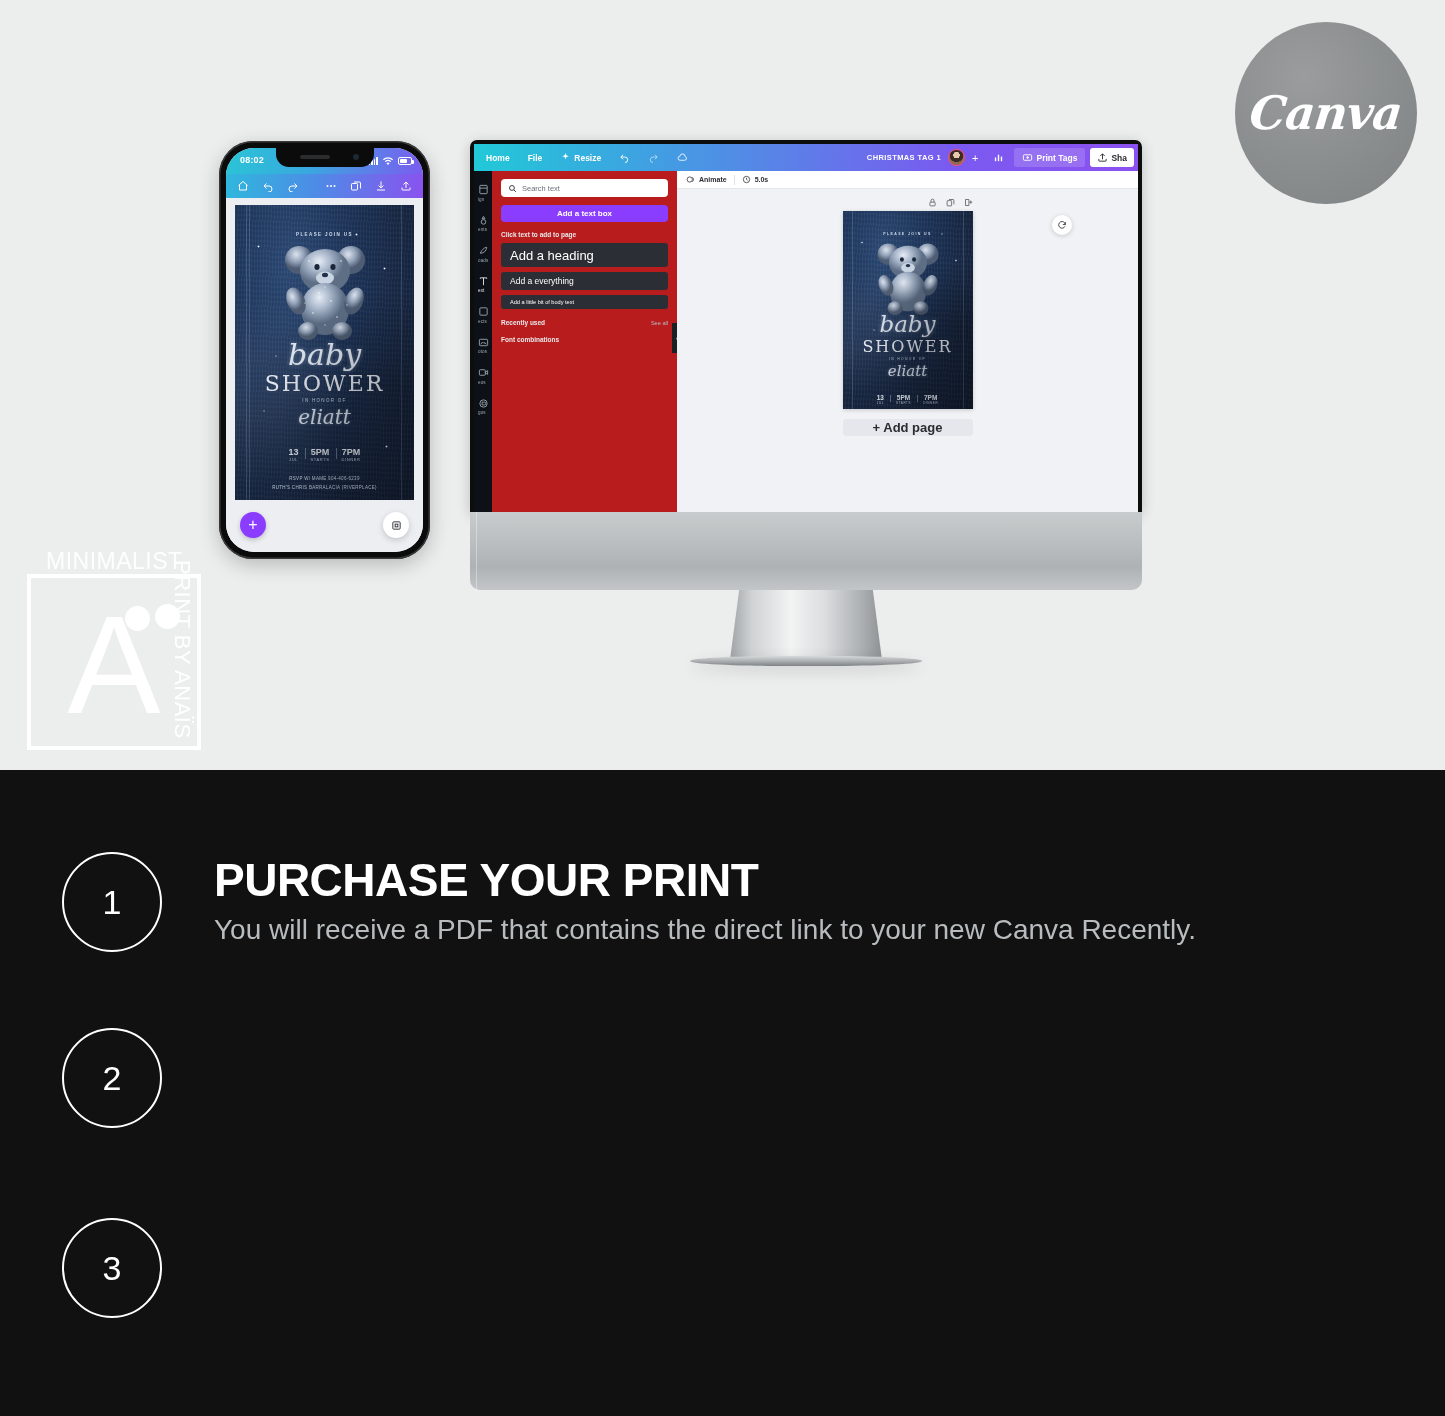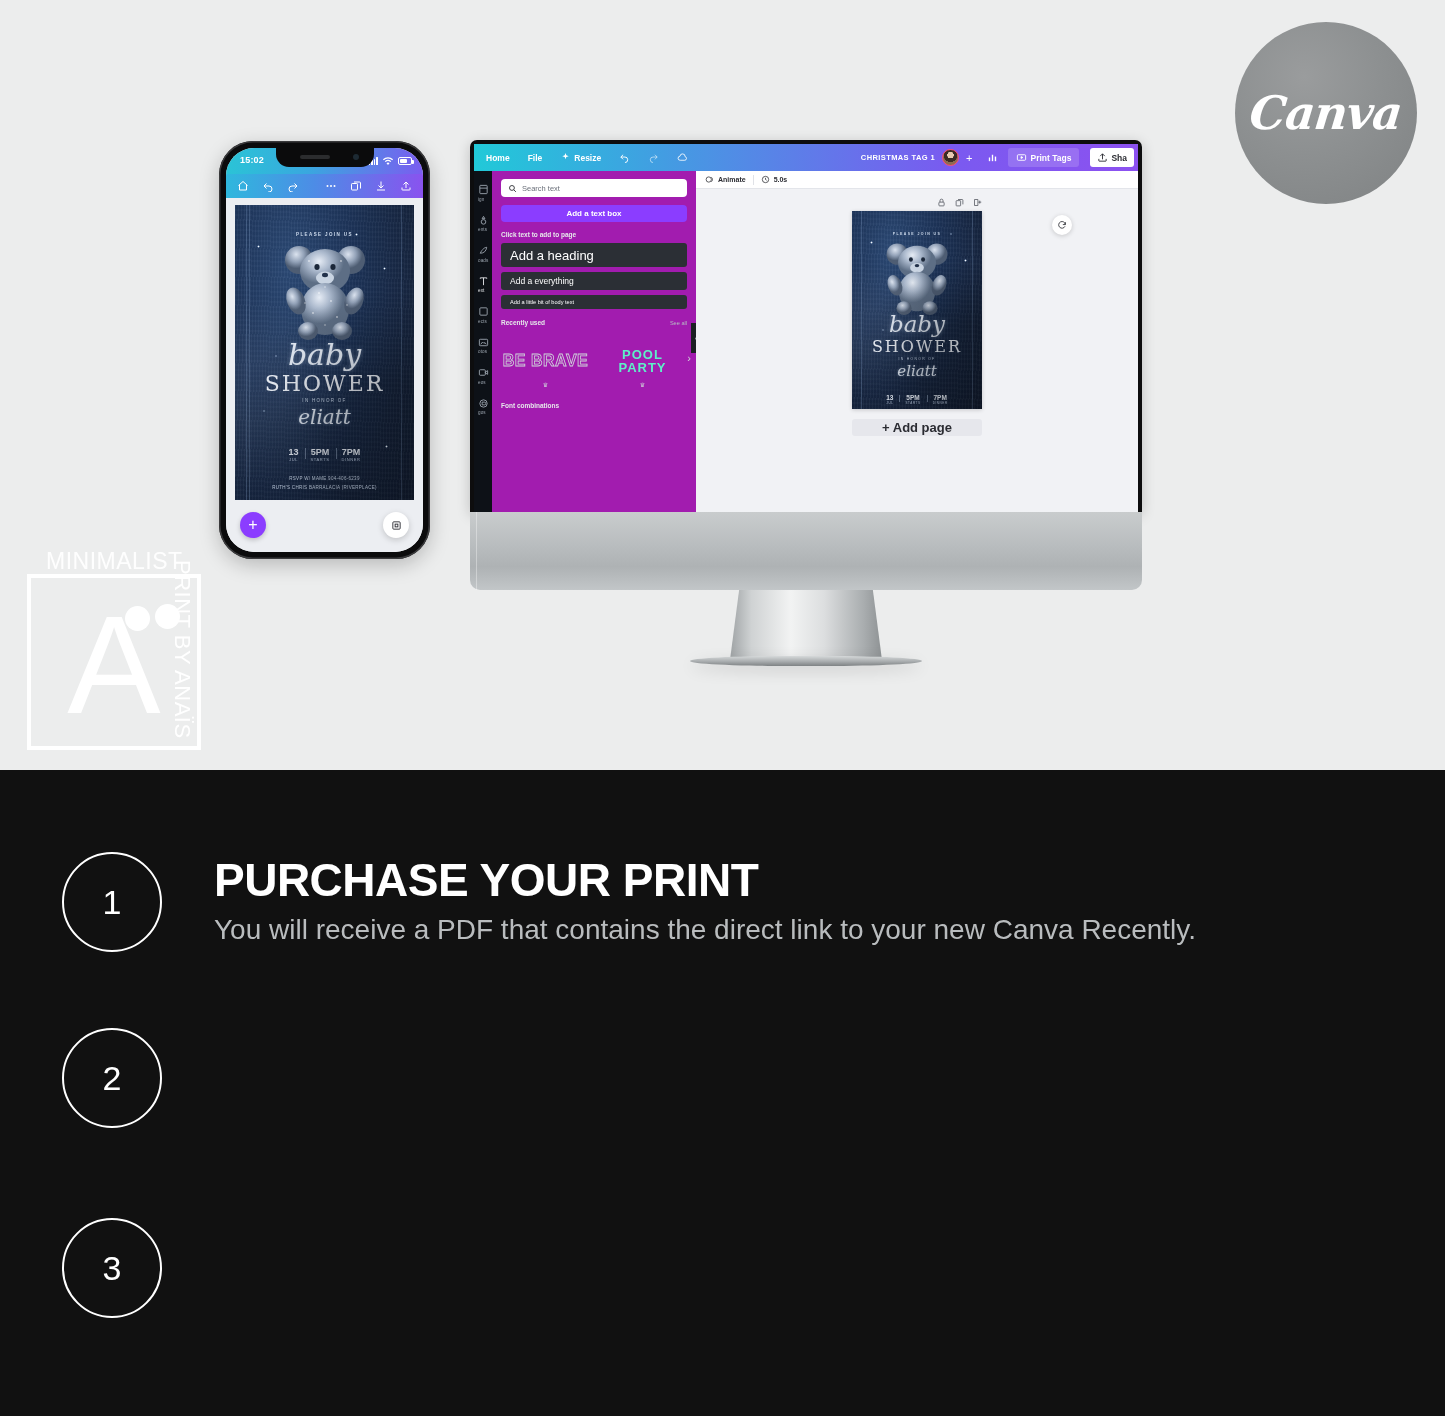--- a/index.html
+++ b/index.html
@@ -183,33 +183,33 @@
   #doc-title { font-size:7.5px; letter-spacing:.4px; padding-right:5px; }
   #avatar {
     width:17px; height:17px; border-radius:50%; border:1.3px solid #ff4d6d;
     background: radial-gradient(circle at 50% 34%, #e8c9b0 0 26%, #3b2b25 27% 55%, #8d6b52 56% 100%);
     overflow:hidden; flex:none;
   }
   #plus-btn { font-size:11px; padding:0 5px; font-weight:normal; }
   #print-tags { background:rgba(255,255,255,.16); border-radius:3px; }
   #share-btn {
     background:#fff; color:#2b2c32; border-radius:3px; padding:4px 7px;
-    margin-left:9px; display:flex; align-items:center; gap:3px; overflow:hidden;
+    margin-left:3px; display:flex; align-items:center; gap:3px; overflow:hidden;
   }
 
   #canva-body { display:flex; height:345px; }
 
   #rail { width:18px; background:#0d1117; flex:none; padding-top:6px; overflow:hidden; }
   .rail-item { padding:7px 0 6px 4px; color:#9aa3ad; }
   .rail-ic { width:11px; height:11px; display:block; }
   .rail-ic svg{width:100%;height:100%;display:block;}
   .rail-lb { font-size:4.6px; margin-top:1.5px; display:block; letter-spacing:.1px; }
 
   #text-panel {
-    width:204px; background:#a21caf; flex:none; padding:8px 9px 0 9px;
+    width:185px; background:#b91c1c; flex:none; padding:8px 9px 0 9px;
     position:relative; overflow:hidden;
   }
   #search-box {
     height:18px; background:#fff; border-radius:4px; display:flex; align-items:center;
     padding:0 7px; gap:5px; color:#6b707a; font-size:7.5px;
   }
   #search-box .s-ic { width:9px; height:9px; flex:none; color:#2b2c32;}
   #search-box .s-ic svg{width:100%;height:100%;display:block;}
   #add-textbox-btn {
     margin-top:8px; height:17px; background:#8b3dff; border-radius:4px;
@@ -326,21 +326,21 @@
   </div>
 
   <div id="phone">
     <div id="phone-screen">
       <div id="phone-notch">
         <span class="spk"></span>
         <span class="cam"></span>
       </div>
 
       <div id="phone-statusbar">
-        <span class="time">15:02</span>
+        <span class="time">08:02</span>
         <span class="right-icons">
           <span class="bars">
               <i></i>
               <i></i>
               <i></i>
               <i></i>
             </span>
           <span class="pic">
             <svg viewBox="0 0 24 24" fill="#fff">
                 <path d="M12 20l3-3.6a4.6 4.6 0 0 0-6 0L12 20zM5.5 12.3l1.8 1.9a7.1 7.1 0 0 1 9.4 0l1.8-1.9a9.6 9.6 0 0 0-13 0zM1.8 8.5l1.8 1.9a12.5 12.5 0 0 1 16.8 0l1.8-1.9a15 15 0 0 0-20.4 0z"></path>
@@ -658,31 +658,20 @@
 
             <div class="text-preset" id="preset-heading">Add a heading</div>
             <div class="text-preset" id="preset-subheading" style="margin-top:5px">Add a everything</div>
             <div class="text-preset" id="preset-body" style="margin-top:5px">Add a little bit of body text</div>
 
             <div class="panel-row">
               <span class="t">Recently used</span>
               <span class="a">See all</span>
             </div>
 
-            <div id="recent-row">
-              <div class="recent-card">
-                <span id="be-brave">BE BRAVE</span>
-                <span class="crown">♛</span>
-              </div>
-              <div class="recent-card">
-                <span id="pool-party">POOL PARTY</span>
-                <span class="crown">♛</span>
-              </div>
-              <span id="recent-arrow">›</span>
-            </div>
 
             <div id="font-comb">Font combinations</div>
 
             <span id="panel-collapse">‹</span>
           </div>
 
           <div id="editor-area">
             <div id="editor-toolbar">
               <span class="tb-group">
                 <span class="tb-ic">

